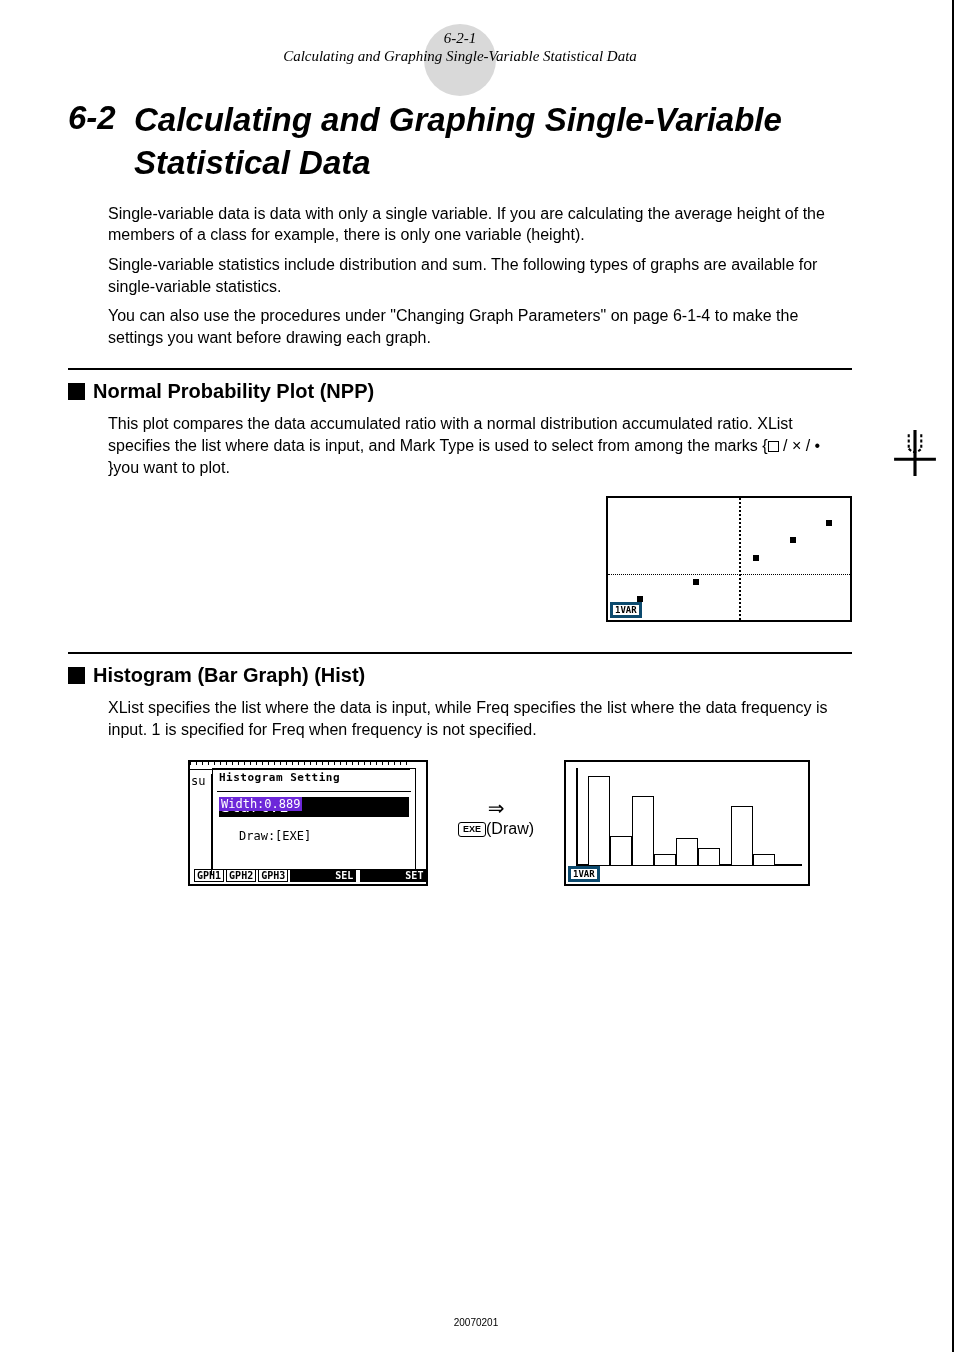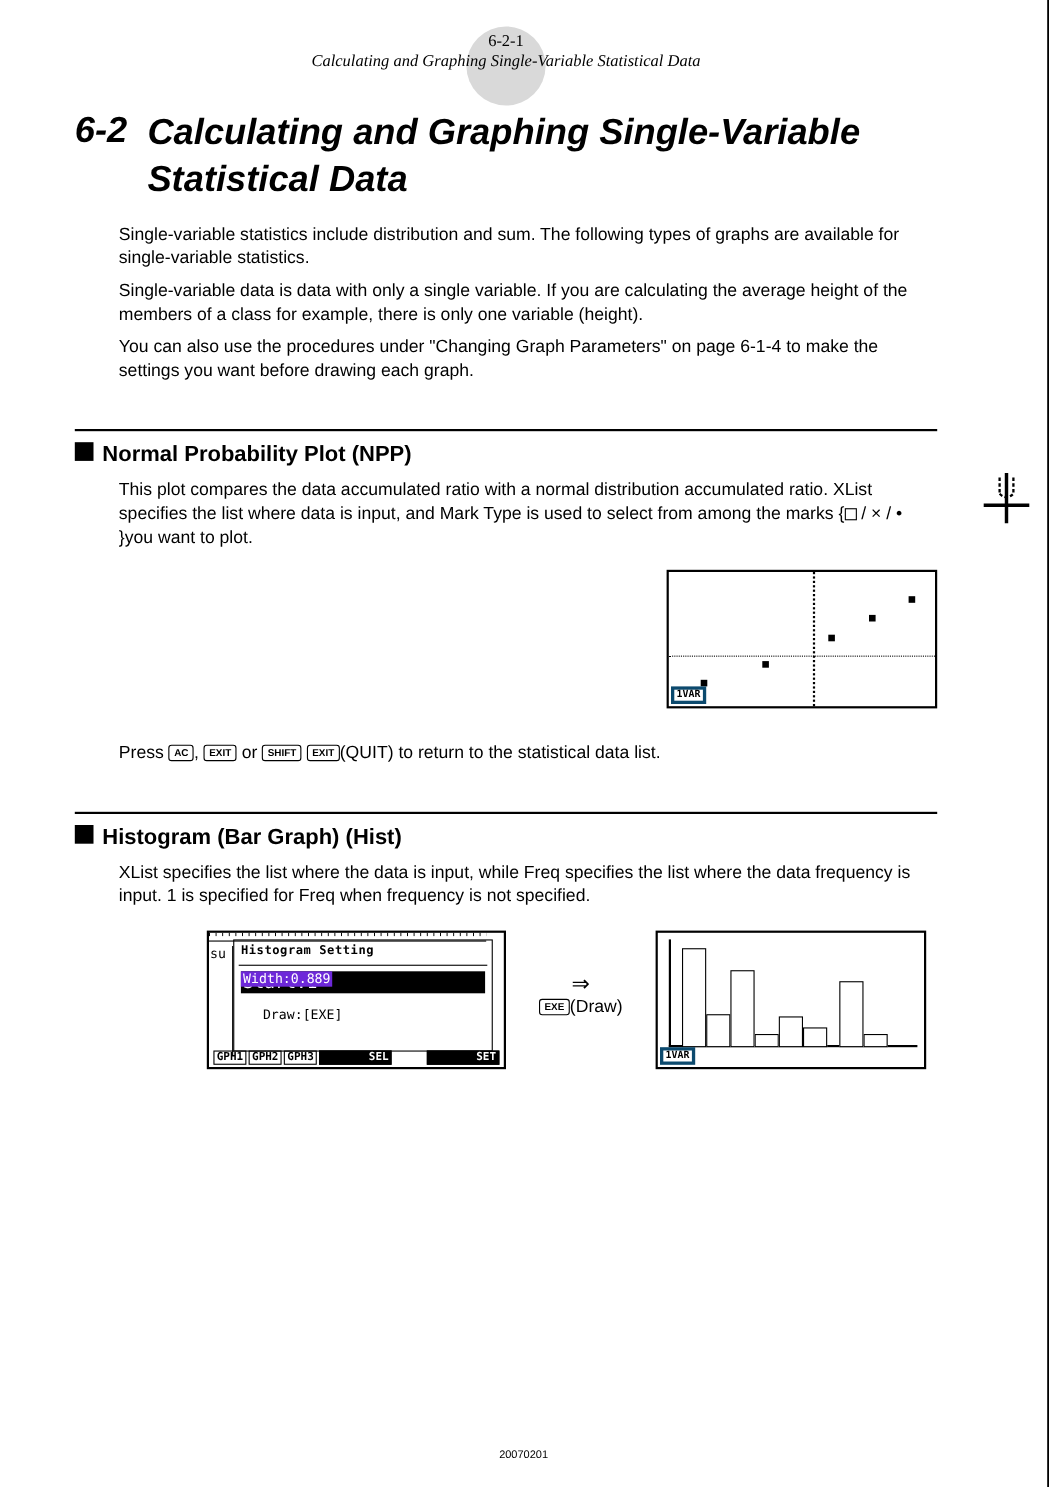--- a/index.html
+++ b/index.html
@@ -31,20 +31,21 @@
     transform: translateX(-50%);
     width: 72px;
     height: 72px;
     border-radius: 50%;
     background: #d9d9d9;
     z-index: 0;
   }
   .page-num {
     position: relative;
     z-index: 1;
+    font-style: italic;
     font-size: 15px;
     font-family: "Times New Roman", serif;
   }
   .page-head-sub {
     position: relative;
     z-index: 1;
     font-style: italic;
     font-size: 15px;
     font-family: "Times New Roman", serif;
     margin-top: 1px;
@@ -72,22 +73,23 @@
   }
   p {
     margin: 0 0 8px 0;
     font-size: 16px;
     line-height: 1.35;
   }
   
   .section-head {
     border-top: 2px solid #000;
     padding-top: 10px;
-    margin-top: 42px;
+    margin-top: 20px;
     display: flex;
+    align-items: center;
   }
   .section-head .square {
     width: 17px;
     height: 17px;
     background: #000;
     margin-right: 8px;
     flex: 0 0 17px;
   }
   .section-head .section-title {
     font-weight: bold;
@@ -160,21 +162,21 @@
     bottom: 2px;
     left: 2px;
     font-family: monospace;
     font-size: 9px;
     font-weight: bold;
     letter-spacing: 0;
     border: 3px solid #0c4a6e;
     padding: 0 2px;
   }
   .display-hist-setting {
-    width: 272px;
+    width: 240px;
     height: 126px;
     position: relative;
   }
   .hist-row {
     display: flex;
     align-items: flex-start;
     gap: 30px;
     margin-top: 20px;
     margin-left: 80px;
   }
@@ -336,22 +338,22 @@
     <div class="page-num">6-2-1</div>
     <div class="page-head-sub">Calculating and Graphing Single-Variable Statistical Data</div>
   </div>
 
   <div class="chapter">
     <div class="chapter-num">6-2</div>
     <div class="chapter-title">Calculating and Graphing Single-Variable Statistical Data</div>
   </div>
 
   <div class="body-block">
+    <p>Single-variable data is data with only a single variable. If you are calculating the average height of the members of a class for example, there is only one variable (height).</p>
     <p>Single-variable statistics include distribution and sum. The following types of graphs are available for single-variable statistics.</p>
-    <p>Single-variable data is data with only a single variable. If you are calculating the average height of the members of a class for example, there is only one variable (height).</p>
     <p>You can also use the procedures under "Changing Graph Parameters" on page 6-1-4 to make the settings you want before drawing each graph.</p>
   </div>
 
   <div class="section-head">
     <span class="square"></span>
     <span class="section-title">Normal Probability Plot (NPP)</span>
   </div>
   <div class="section-body">
     <p>
       <span>This plot compares the data accumulated ratio with a normal distribution accumulated ratio. XList specifies the list where data is input, and Mark Type is used to select from among the marks {</span><span class="mark-square-outline"></span><span> / × / • }you want to plot.</span>
@@ -364,27 +366,20 @@
 
         <div class="npp-point" style="left:12%; top:80%;"></div>
         <div class="npp-point" style="left:35%; top:66%;"></div>
         <div class="npp-point" style="left:60%; top:47%;"></div>
         <div class="npp-point" style="left:75%; top:32%;"></div>
         <div class="npp-point" style="left:90%; top:18%;"></div>
       </div>
       <div class="display-softkey-bar">1VAR</div>
     </div>
 
-    <p>
-      <span>Press </span>
-      <span class="key">AC</span><span>, </span>
-      <span class="key">EXIT</span><span> or </span>
-      <span class="key">SHIFT</span>
-      <span class="key">EXIT</span><span>(QUIT)</span><span> to return to the statistical data list.</span>
-    </p>
   </div>
 
   <div class="section-head">
     <span class="square"></span>
     <span class="section-title">Histogram (Bar Graph) (Hist)</span>
   </div>
   <div class="section-body">
     <p>XList specifies the list where the data is input, while Freq specifies the list where the data frequency is input. 1 is specified for Freq when frequency is not specified.</p>
 
     <div class="hist-row">

